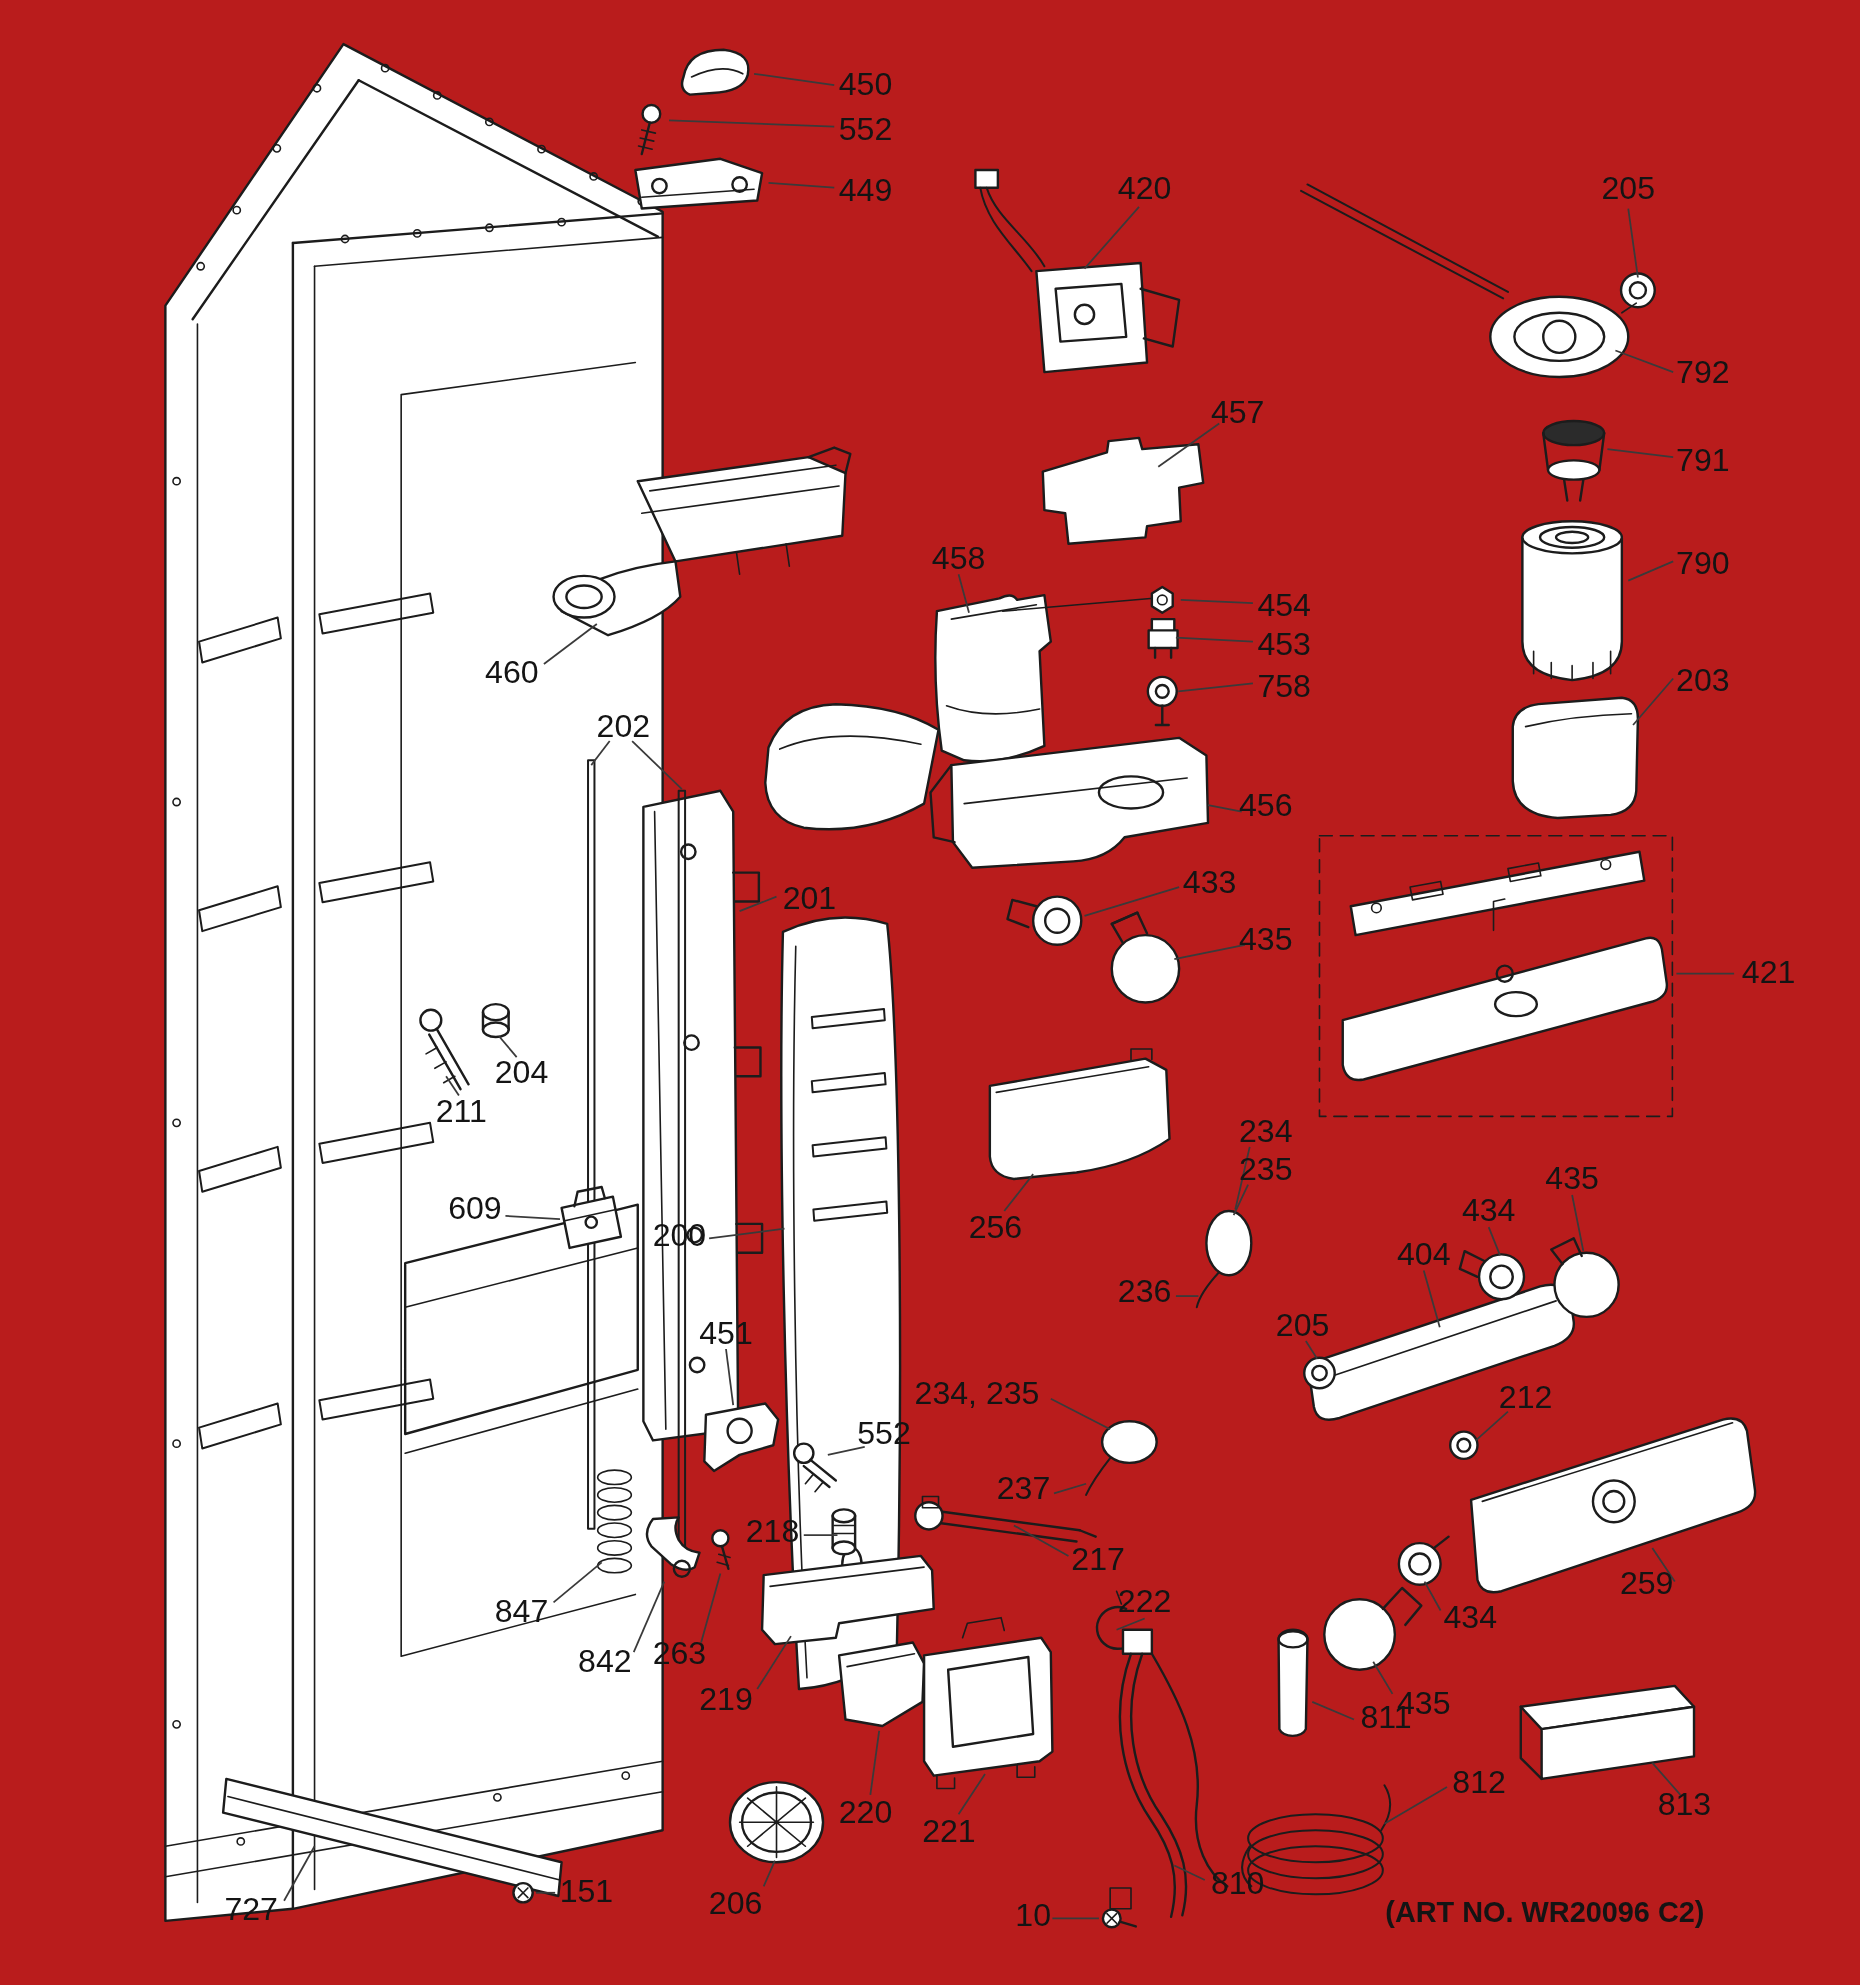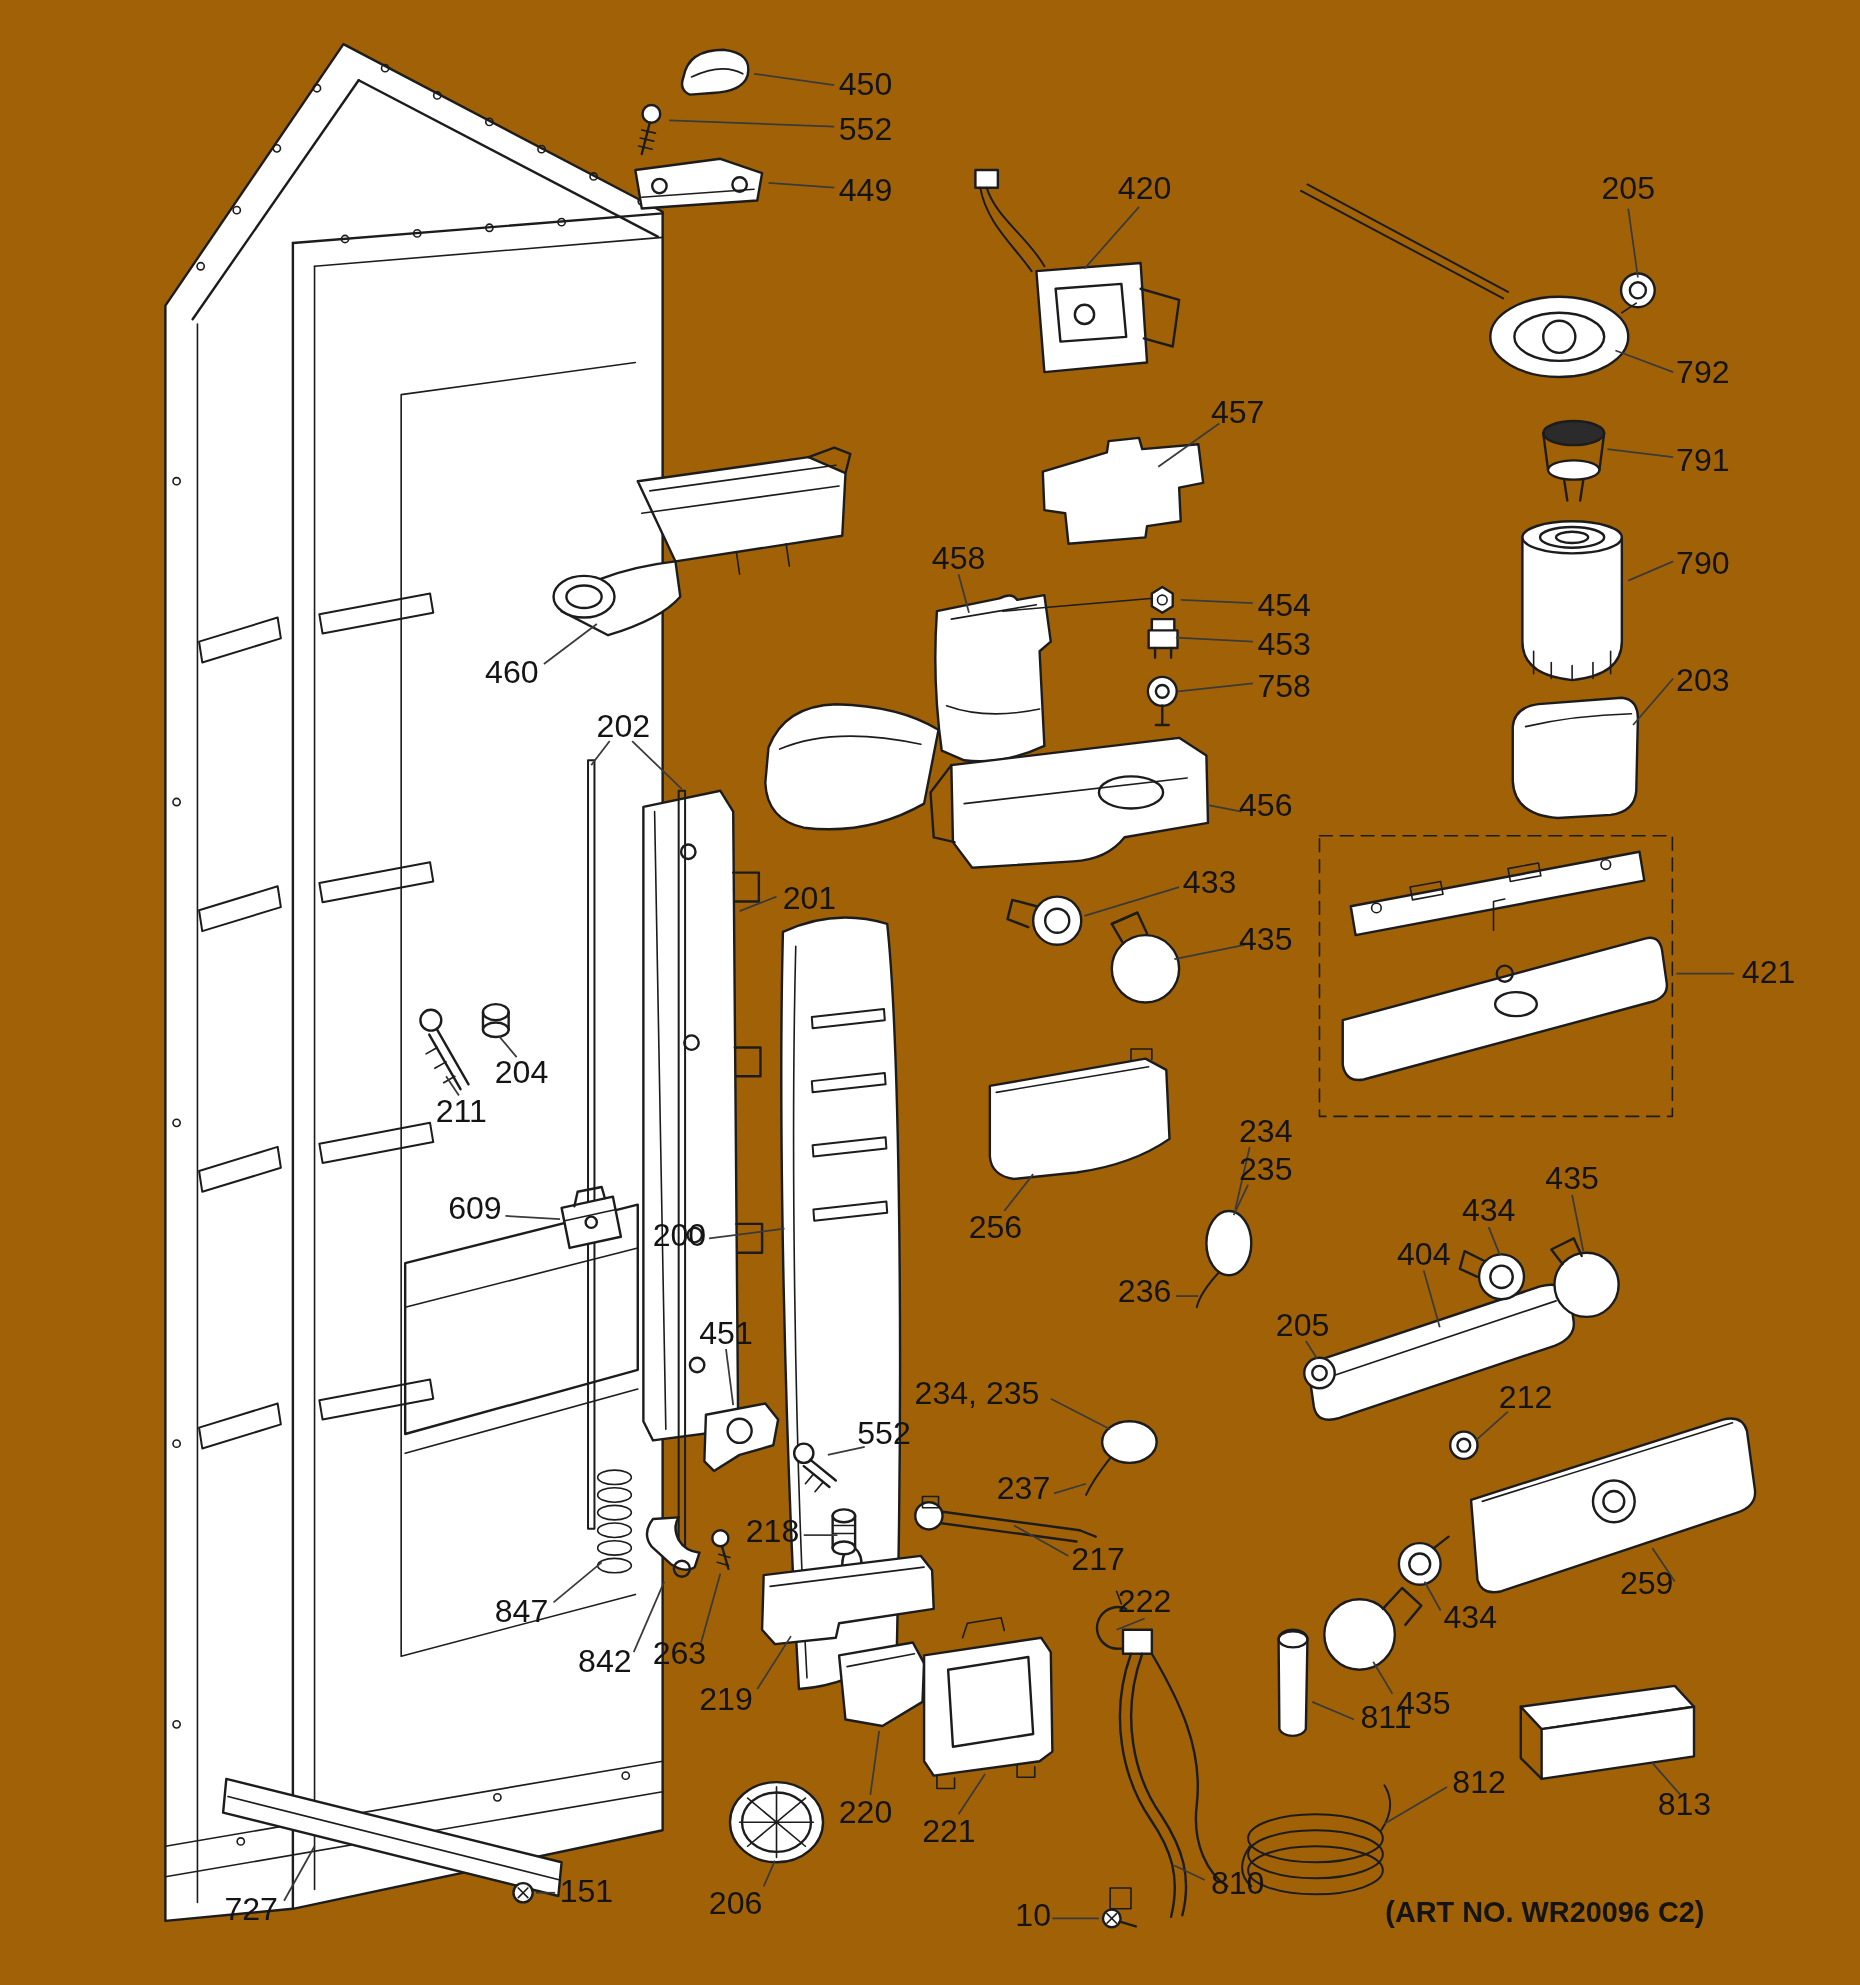--- a/index.html
+++ b/index.html
@@ -1,16 +1,16 @@
 <!DOCTYPE html>
 <html style="font-size:13px"><head>
 <meta charset="utf-8">
 <style>
   html,body{margin:0;padding:0;background:#ffffff}
-  .page{position:relative;width:1861px;height:1985px;background:#a16207;overflow:hidden}
+  .page{position:relative;width:1861px;height:1985px;background:#b91c1c;overflow:hidden}
   svg{display:block}
   #callouts-layer text{font-family:"Liberation Sans",sans-serif;font-size:40px;fill:#141414;text-anchor:middle}
   #callouts-layer line{stroke:#3a3a3a;stroke-width:2.2}
   .art-no{font-family:"Liberation Sans",sans-serif;font-size:36px;font-weight:bold;fill:#141414;text-anchor:middle}
 </style>
 </head>
 <body>
 
 <div class="page">
 <svg id="diagram" viewBox="0 0 2320 2475" width="1861" height="1985" xmlns="http://www.w3.org/2000/svg">

